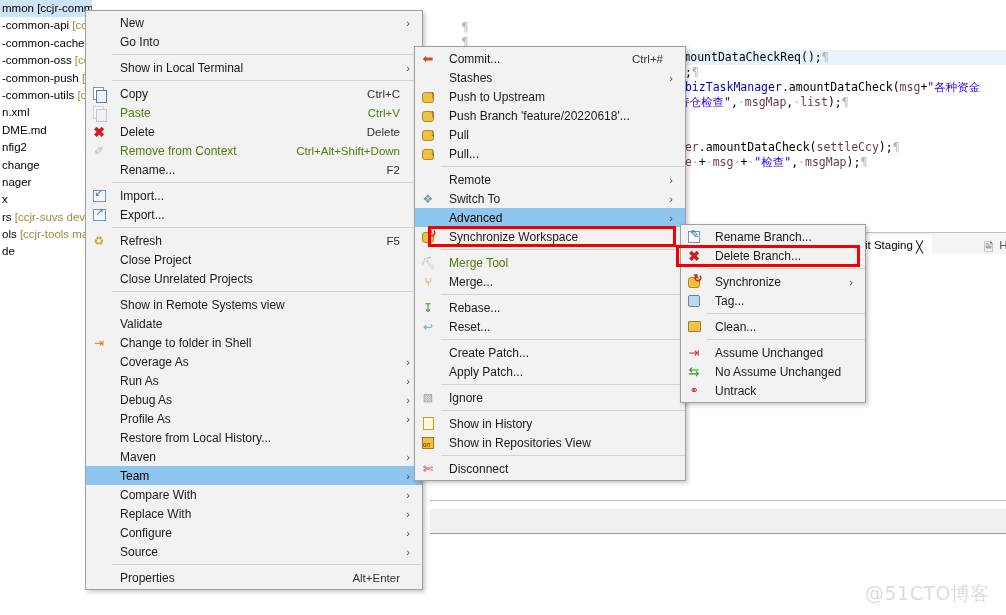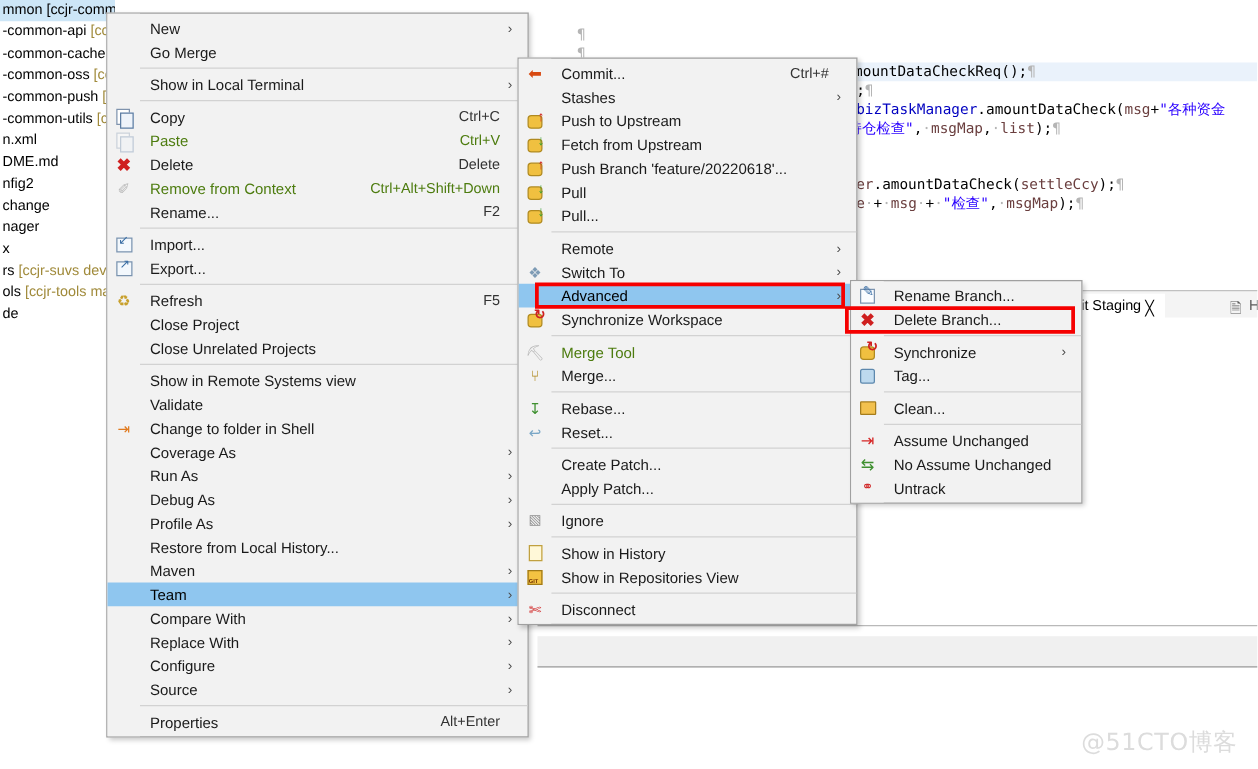--- a/index.html
+++ b/index.html
@@ -294,21 +294,21 @@
   <div class="watermark">@51CTO博客</div>
 
   <div class="menu" id="menu1" style="left:85px; top:10px; width:338px;">
     <div class="gutter"></div>
   <div class="mi">
         <span class="label">New</span>
         <span class="spacer"></span>
         <span class="arrow">›</span>
       </div>
       <div class="mi">
-        <span class="label">Go Merge</span>
+        <span class="label">Go Into</span>
         <span class="spacer"></span>
         <span class="arrow"></span>
       </div>
       <div class="sep"></div>
       <div class="mi">
         <span class="label">Show in Local Terminal</span>
         <span class="spacer"></span>
         <span class="arrow">›</span>
       </div>
       <div class="sep"></div>
@@ -493,28 +493,20 @@
       <div class="mi">
         <span class="icon-slot">
           <span class="ic-ball-r"></span>
         </span>
         <span class="label">Push to Upstream</span>
         <span class="spacer"></span>
         <span class="arrow"></span>
       </div>
       <div class="mi">
         <span class="icon-slot">
-          <span class="ic-ball-g"></span>
-        </span>
-        <span class="label">Fetch from Upstream</span>
-        <span class="spacer"></span>
-        <span class="arrow"></span>
-      </div>
-      <div class="mi">
-        <span class="icon-slot">
           <span class="ic-ball-r"></span>
         </span>
         <span class="label">Push Branch 'feature/20220618'...</span>
         <span class="spacer"></span>
         <span class="arrow"></span>
       </div>
       <div class="mi">
         <span class="icon-slot">
           <span class="ic-ball-g"></span>
         </span>

